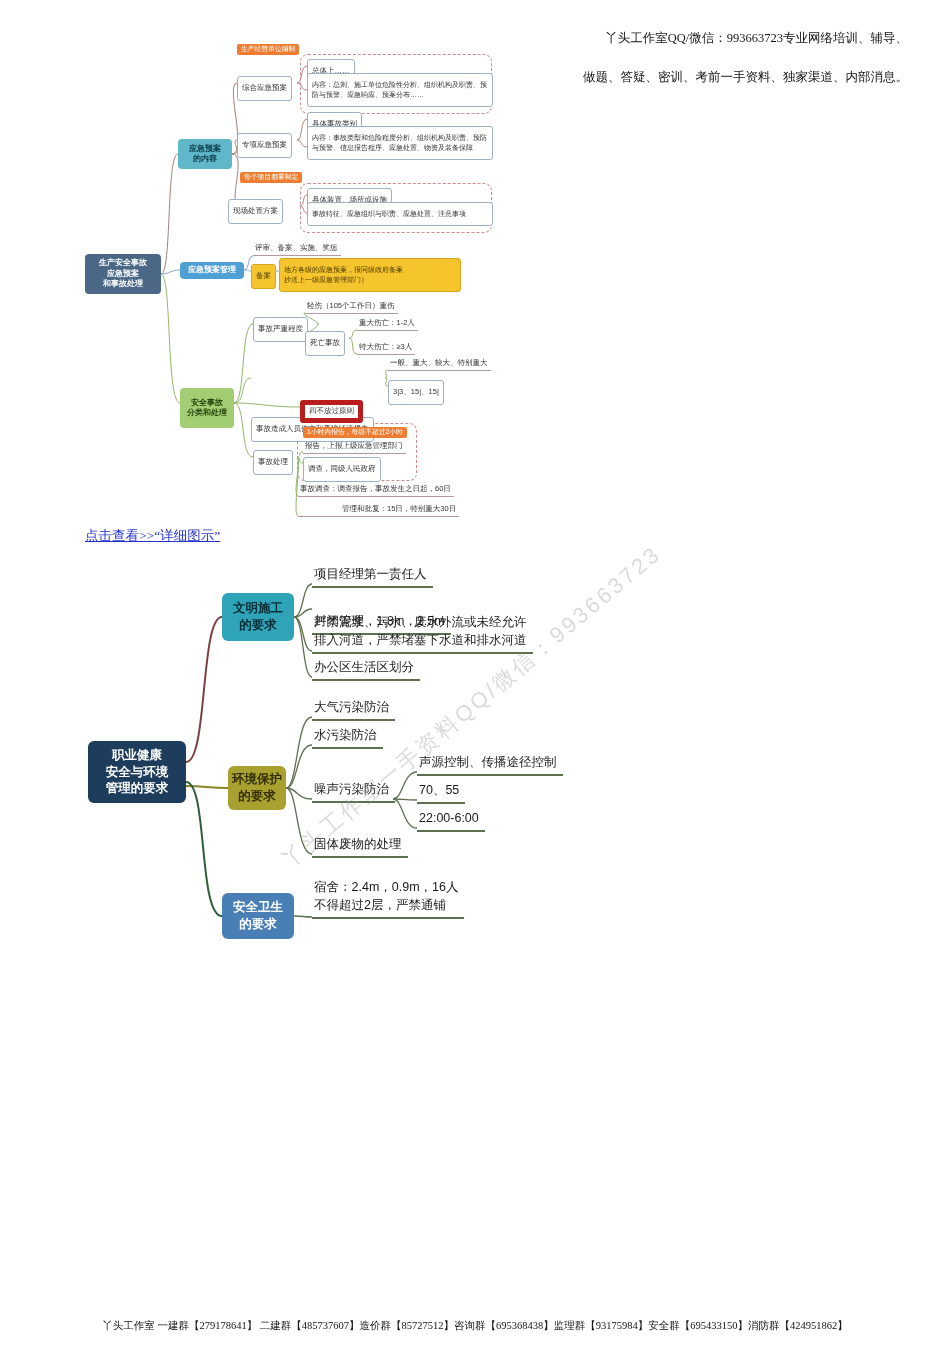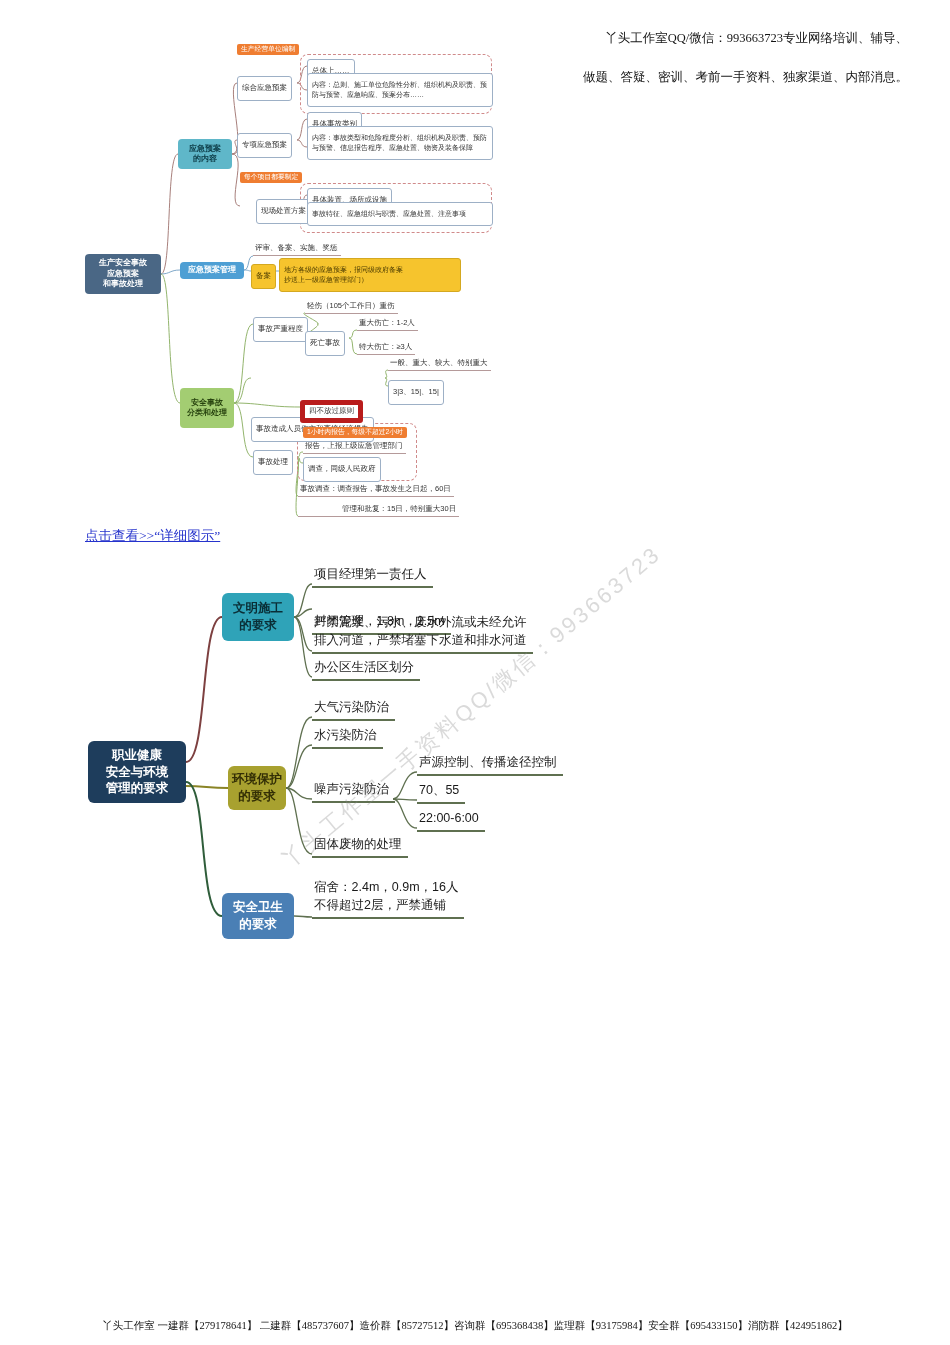--- a/index.html
+++ b/index.html
@@ -127,21 +127,21 @@
 
 <div class="node dashed" style="left:300px;top:54px;width:190px;height:58px;"></div>
 <div class="node box1" style="left:307px;top:59px;">总体上……</div>
 <div class="node box1" style="left:307px;top:73px;width:176px;font-size:7px;">内容：总则、施工单位危险性分析、组织机构及职责、预防与预警、应急响应、预案分布……</div>
 
 <div class="node box1" style="left:237px;top:133px;">专项应急预案</div>
 <div class="node box1" style="left:307px;top:112px;">具体事故类别</div>
 <div class="node box1" style="left:307px;top:126px;width:176px;font-size:7px;">内容：事故类型和危险程度分析、组织机构及职责、预防与预警、信息报告程序、应急处置、物资及装备保障</div>
 
 <div class="node tag1" style="left:240px;top:172px;">每个项目都要制定</div>
-<div class="node box1" style="left:256px;top:199px;">现场处置方案</div>
+<div class="node box1" style="left:228px;top:199px;">现场处置方案</div>
 
 <div class="node dashed" style="left:300px;top:183px;width:190px;height:48px;"></div>
 <div class="node box1" style="left:307px;top:188px;">具体装置、场所或设施</div>
 <div class="node box1" style="left:307px;top:202px;width:176px;font-size:7px;">事故特征、应急组织与职责、应急处置、注意事项</div>
 
 <div class="node topic1" style="left:180px;top:262px;width:64px;height:17px;background:#4e9fd4;color:#fff;">应急预案管理</div>
 <div class="node leaf1" style="left:253px;top:243px;">评审、备案、实施、奖惩</div>
 <div class="node box1 yellow" style="left:251px;top:264px;">备案</div>
 <div class="node box1 yellow" style="left:279px;top:258px;width:172px;font-size:7px;">地方各级的应急预案，报同级政府备案
 抄送上一级应急管理部门）</div>

